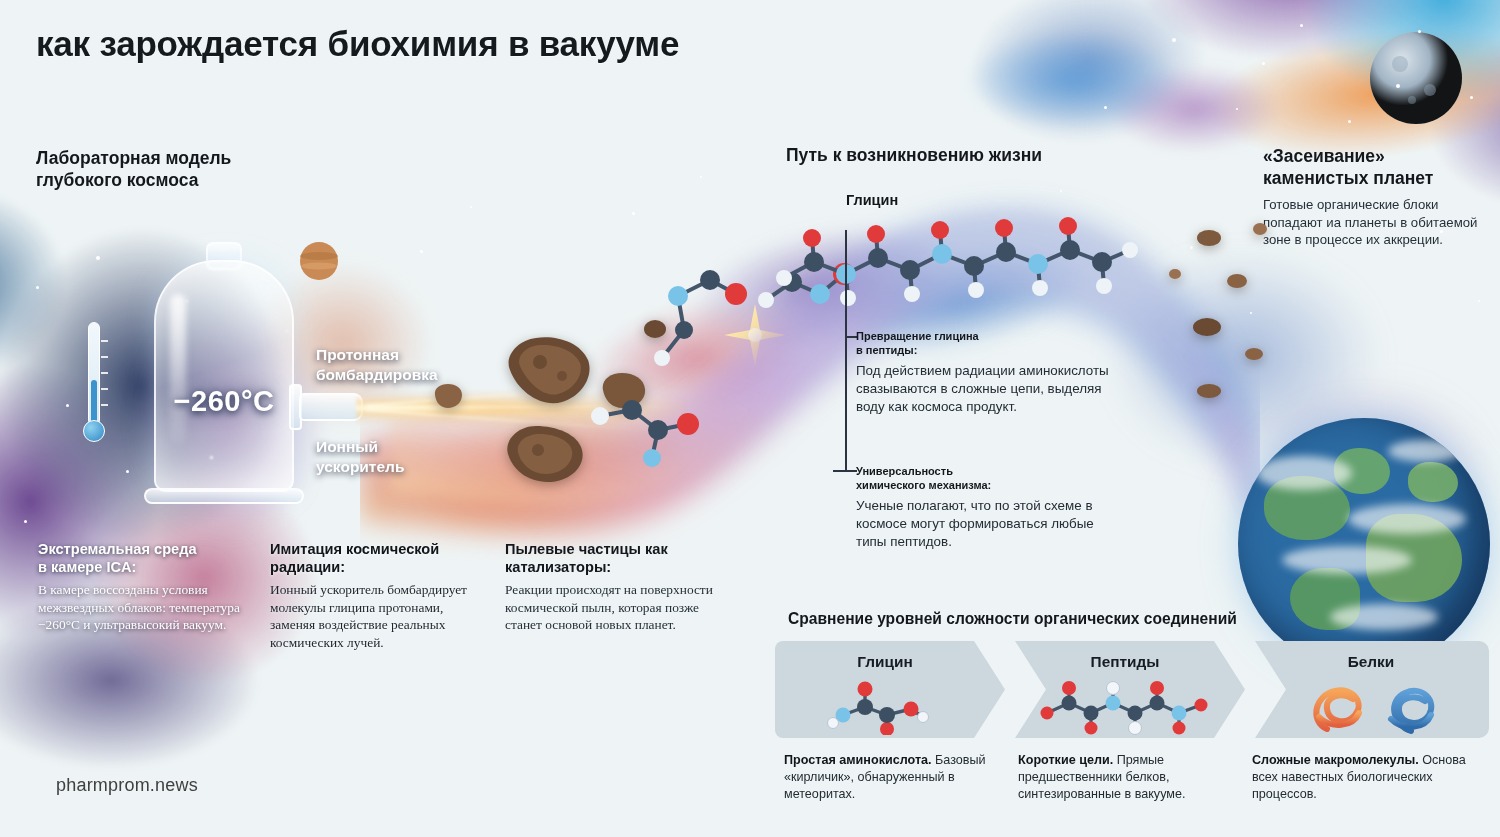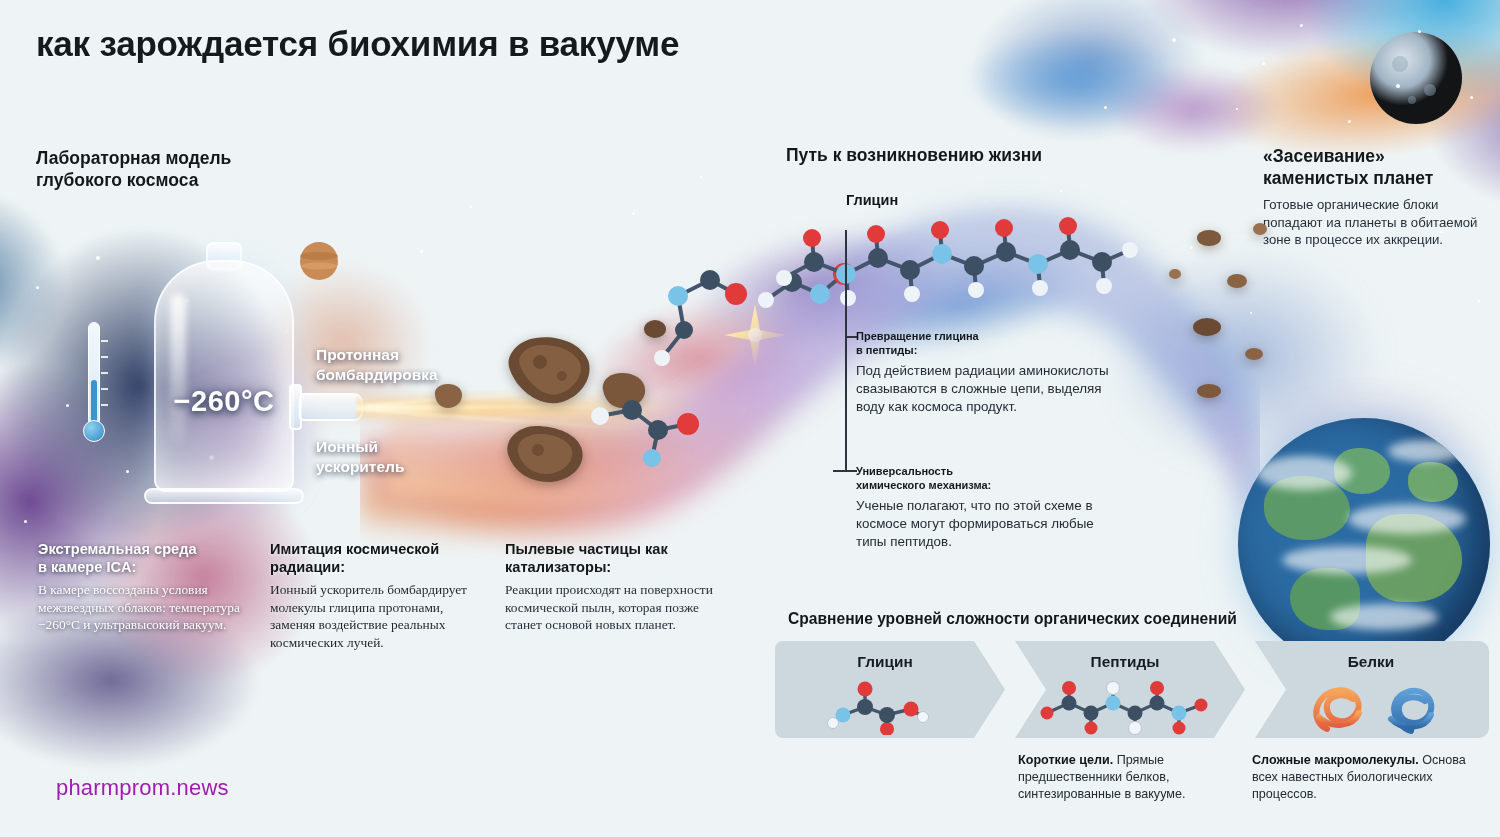--- a/index.html
+++ b/index.html
@@ -294,21 +294,21 @@
       radial-gradient(circle at 44% 44%, #4f8fc4, #1f5b93 62%, #123f६e 100%);
     background-color: #2b6ba3;
     box-shadow: 0 0 34px rgba(120,180,230,.5), inset -18px -14px 44px rgba(5,18,45,.6);
     overflow: hidden;
   }
   .land { position: absolute; background: #5f9e63; border-radius: 45% 55% 50% 50%; opacity: .92; }
   .cloud { position: absolute; background: rgba(255,255,255,.62); border-radius: 50%; filter: blur(4px); }
 
   .footer {
     position: absolute; left: 56px; top: 775px;
-    font-size: 22px; color: #a21caf; letter-spacing: .2px;
+    font-size: 18px; color: #404040; letter-spacing: .2px;
   }
 </style>
 </head>
 <body>
 
 <div id="poster">
 
   <div class="bg-layer neb-tr"></div>
   <div class="bg-layer neb-tr2"></div>
   <div class="bg-layer neb-left"></div>
@@ -705,20 +705,24 @@
           <path d="M18 38 C30 50 52 48 58 34"></path>
         </g>
         <g fill="none" stroke="url(#pb)" stroke-width="6" stroke-linecap="round">
           <path d="M110 52 C92 46 86 22 104 14 C122 6 136 22 128 36 C120 48 100 46 98 32 C96 20 112 14 124 22"></path>
           <path d="M90 40 C102 52 124 50 130 36"></path>
         </g>
       </svg>
     </div>
   </div>
 
+  <div class="cmp-cap cc1">
+    <b>Простая аминокислота.</b>
+    <span>Базовый «кирличик», обнаруженный в метеоритах.</span>
+  </div>
   <div class="cmp-cap cc2">
     <b>Короткие цели.</b>
     <span>Прямые предшественники белков, синтезированные в вакууме.</span>
   </div>
   <div class="cmp-cap cc3">
     <b>Сложные макромолекулы.</b>
     <span>Основа всех навестных биологических процессов.</span>
   </div>
 
   <div class="footer">pharmprom.news</div>

